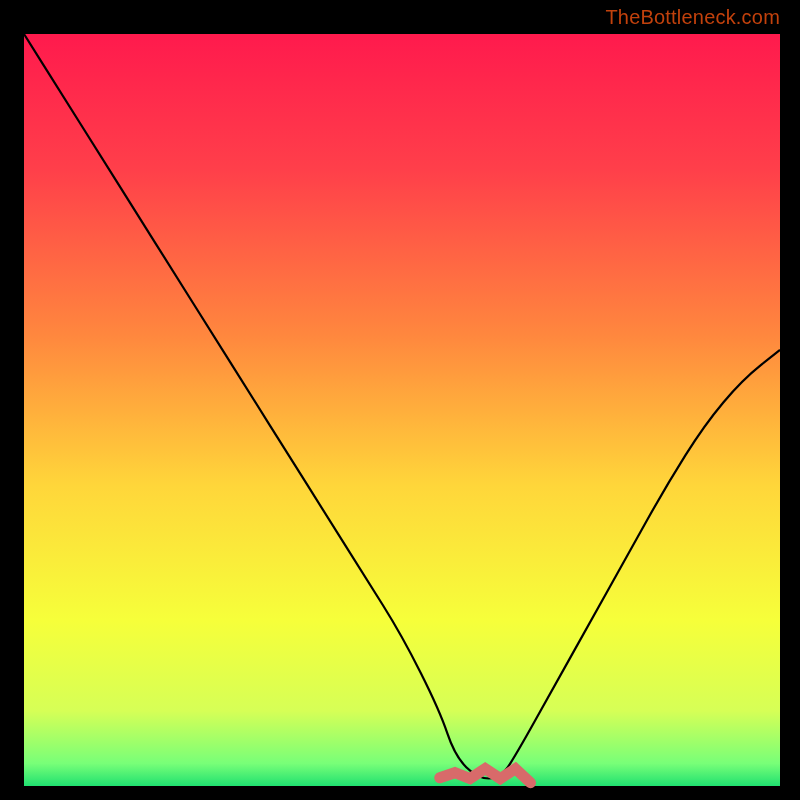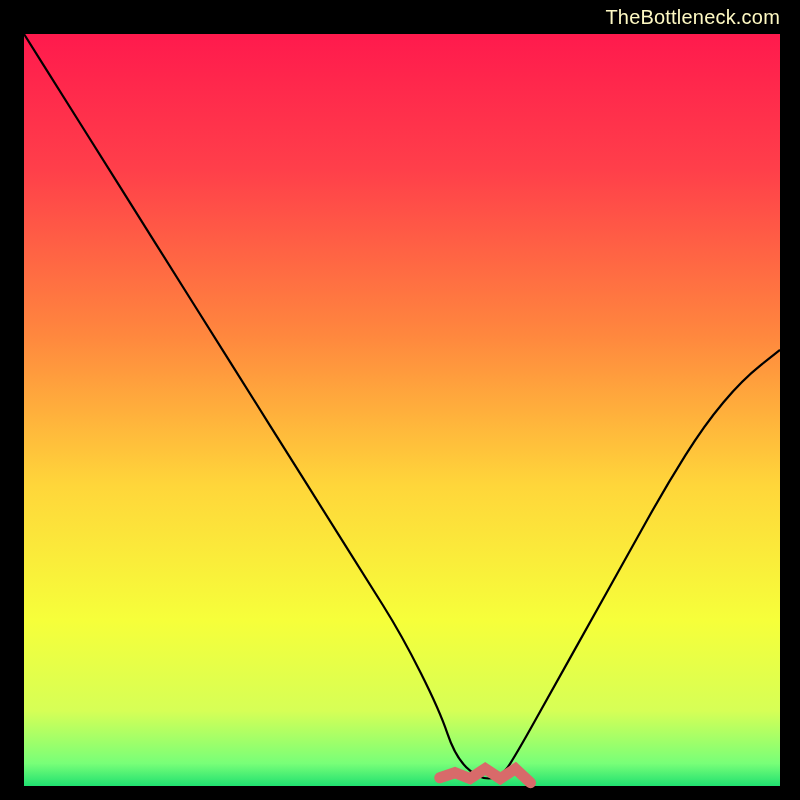--- a/index.html
+++ b/index.html
@@ -1,17 +1,17 @@
 <!DOCTYPE html>
 <html><head>
 <meta charset="utf-8">
 <style>
   body{margin:0;padding:0;background:#000;width:800px;height:800px;overflow:hidden;font-family:Arial,sans-serif;}
   .wrap{position:relative;width:800px;height:800px;}
-  .attr{position:absolute;top:6px;right:20px;color:#fef9c3;font-size:20px;font-weight:400;letter-spacing:.2px;}
+  .attr{position:absolute;top:6px;right:20px;color:#c2410c;font-size:20px;font-weight:400;letter-spacing:.2px;}
   svg{display:block;}
 </style>
 </head>
 <body>
 
 <div class="wrap">
   <div class="attr">TheBottleneck.com</div>
   <svg id="svg" width="800" height="800">
     <defs>
       <linearGradient id="bg-grad" x1="0" y1="0" x2="0" y2="1">

